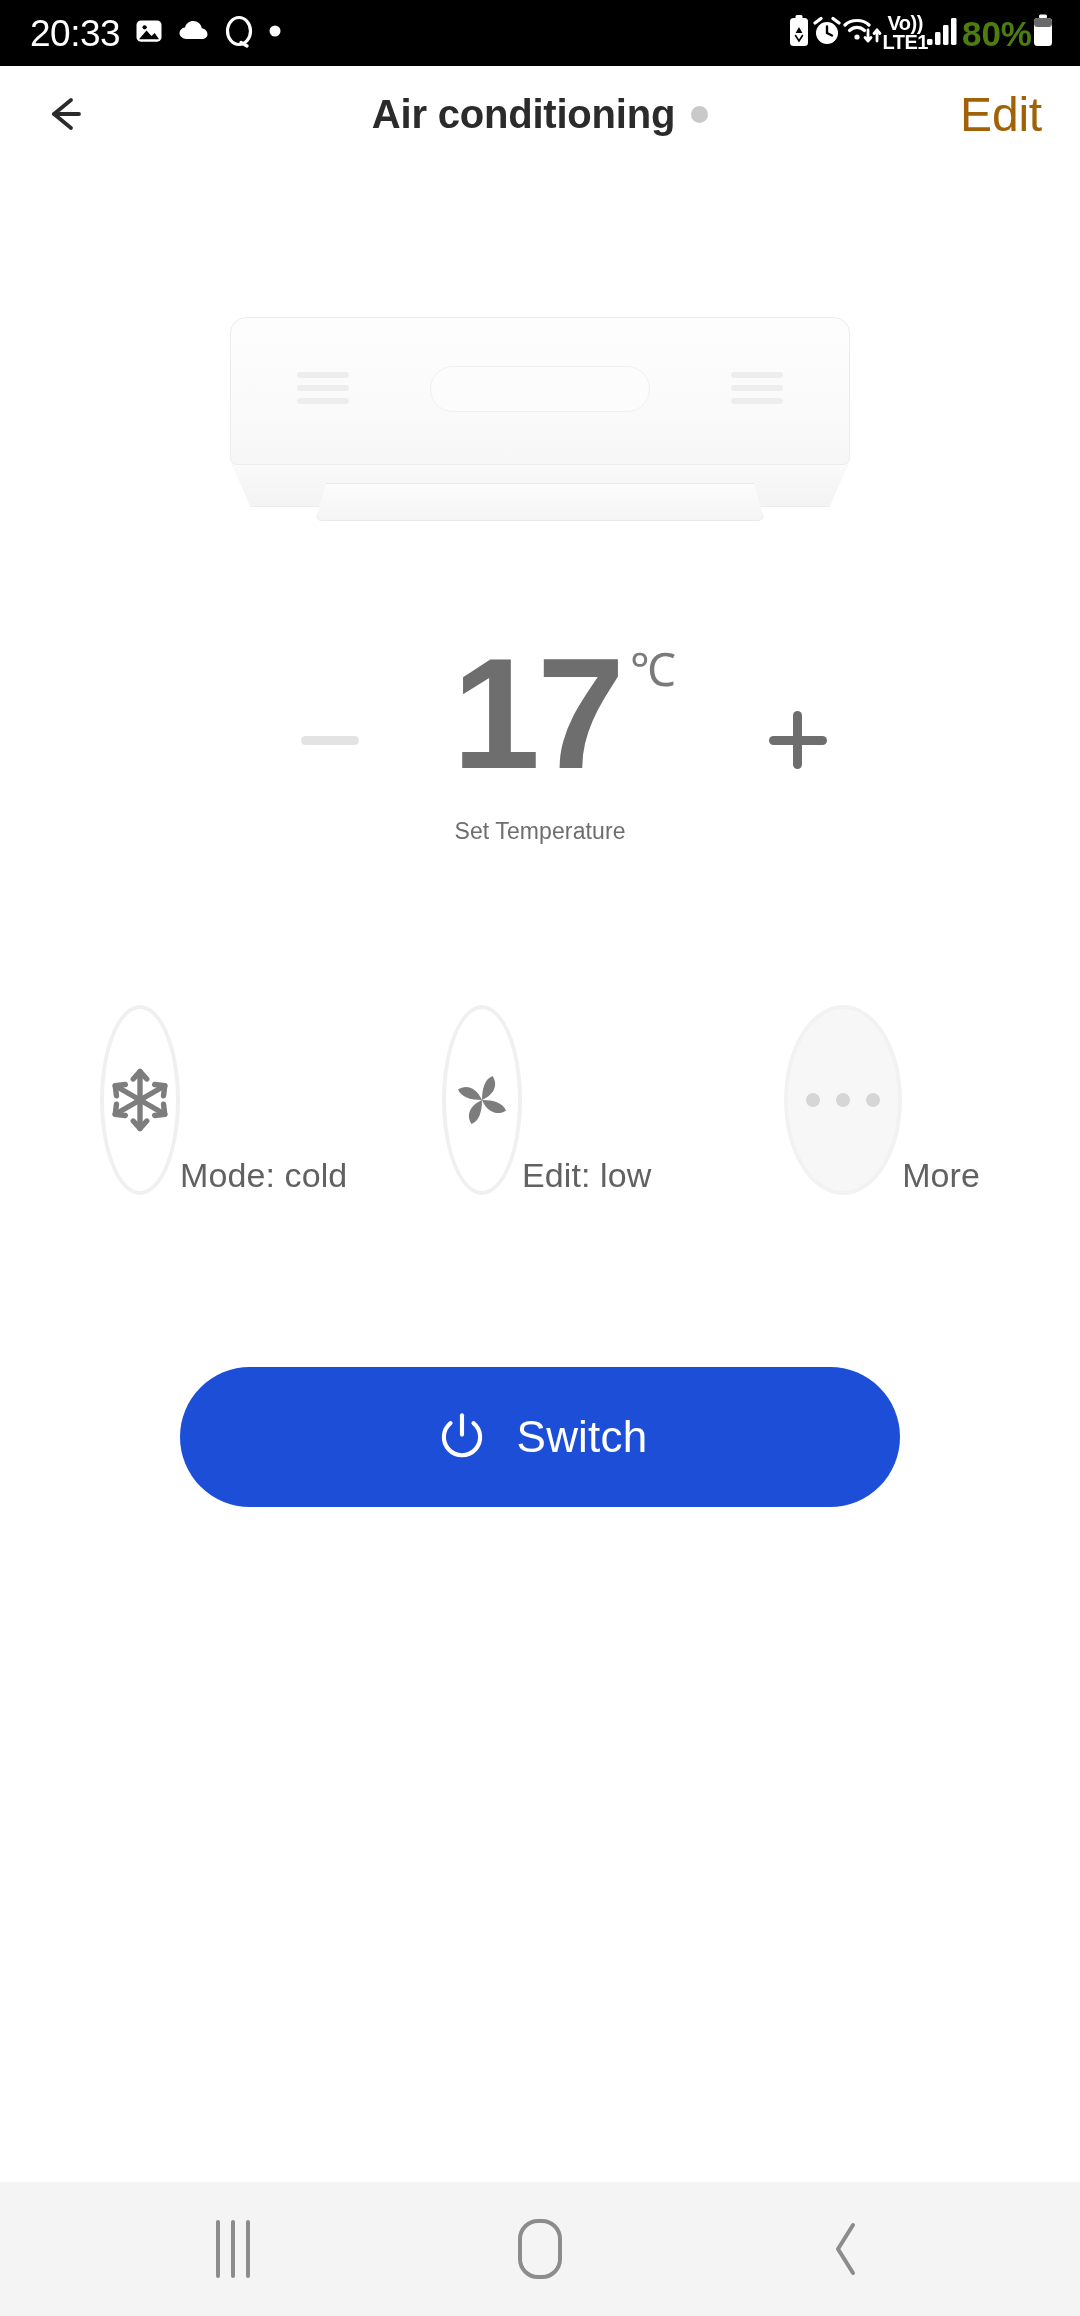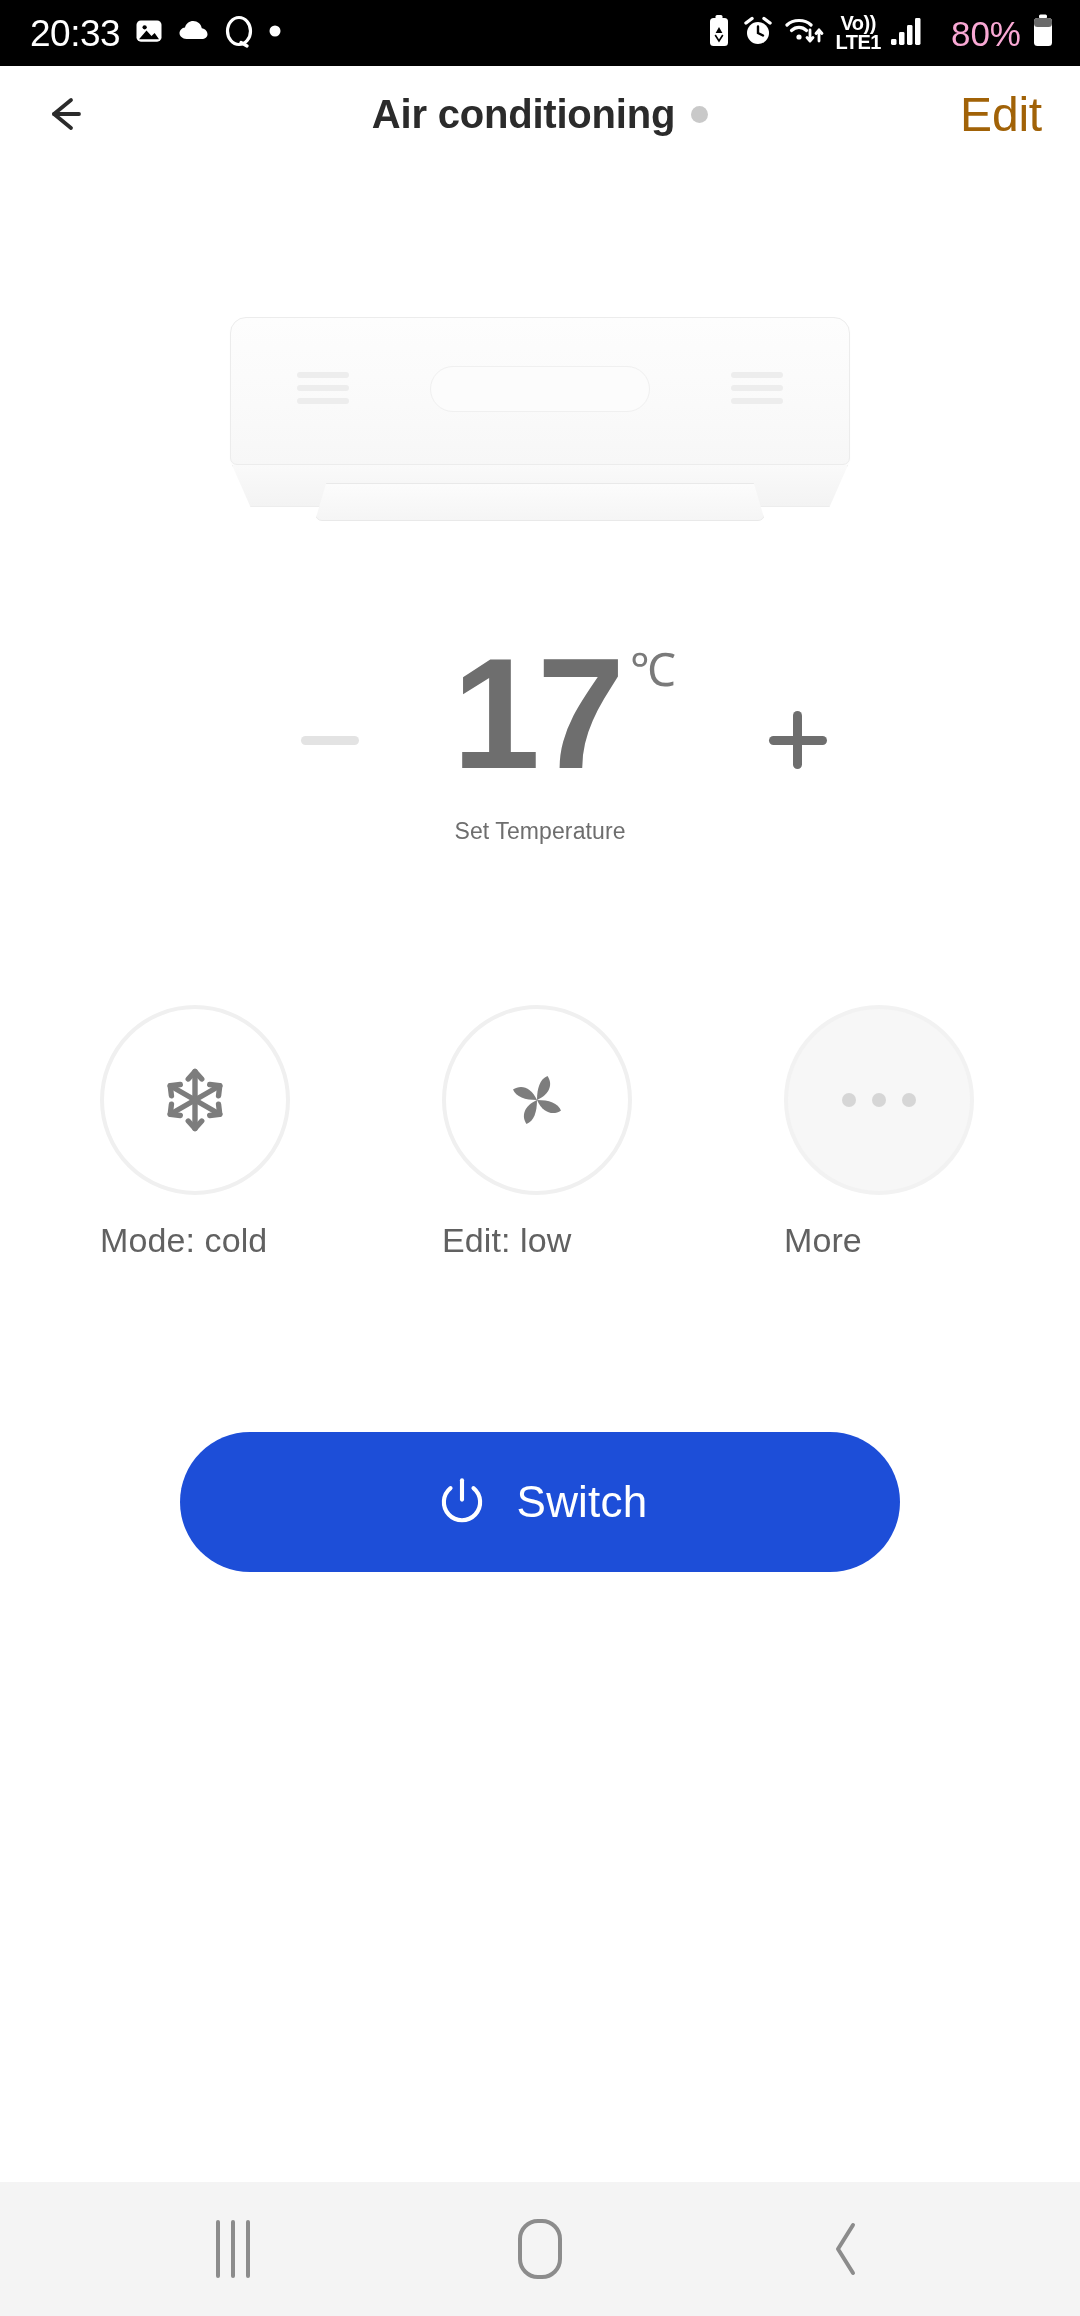--- a/index.html
+++ b/index.html
@@ -40,28 +40,27 @@
   .status-clock {
     font-size: 37px;
     font-weight: 400;
     letter-spacing: -0.5px;
     line-height: 1;
     color: #ffffff;
   }
   .status-right {
     display: flex;
     align-items: center;
-    gap: 11px;
   }
   .status-pct {
     font-size: 35px;
-    font-weight: 400;
-    color: #f9a8d4;
+    font-weight: 700;
+    color: #4d7c0f;
     line-height: 1;
-    margin-left: 16px;
+    margin-left: 2px;
   }
   .volte-stack {
     display: flex;
     flex-direction: column;
     align-items: center;
     line-height: 0.95;
     margin-left: -2px;
     margin-right: -2px;
   }
   .volte-top { font-size: 20px; font-weight: 700; letter-spacing: -0.5px; }
@@ -266,22 +265,22 @@
   
   .controls-row {
     margin-top: 160px;
     width: 100%;
     display: flex;
     justify-content: center;
     gap: 146px;
   }
   .control-item {
     display: flex;
-    flex-direction: column;
-    align-items: flex-start;
+    flex-direction: row;
+    align-items: flex-end;
     width: 196px;
   }
   .control-circle {
     width: 190px;
     height: 190px;
     border-radius: 50%;
     border: 4px solid #f0f0f0;
     background: #ffffff;
     display: flex;
     align-items: center;

